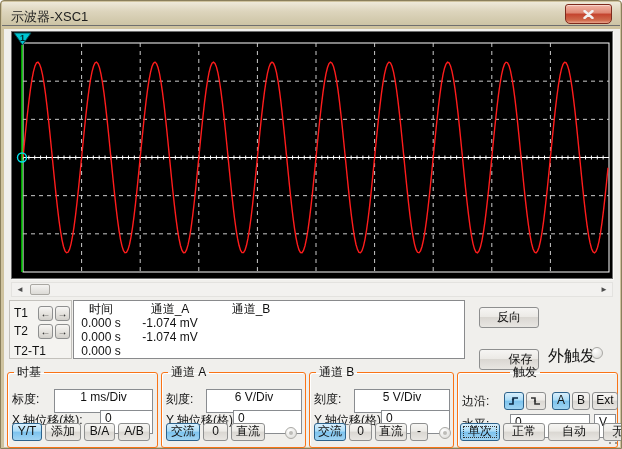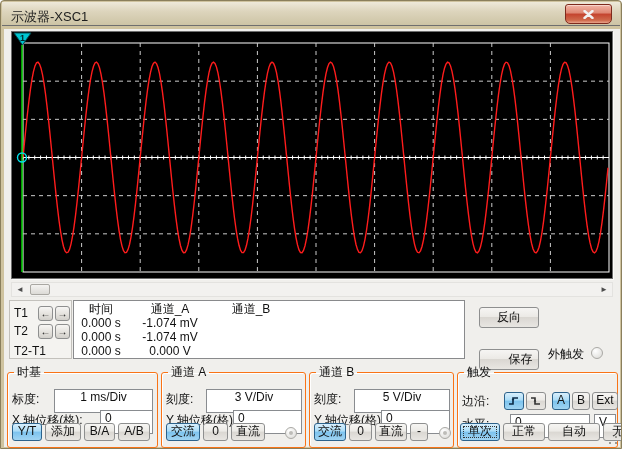--- a/index.html
+++ b/index.html
@@ -43,34 +43,34 @@
              border:1px solid #898a8c; font-size:12px; }
   .readout-grid { display:grid; grid-template-columns:56px 82px 80px; padding-top:1px; }
   .readout-grid .cell { text-align:center; padding-right:2px; height:14px; line-height:14px; white-space:nowrap; }
   .readout-grid .head { font-size:12px; }
 
   .side-btn { position:absolute; width:60px; height:21px; text-align:center;
               background:linear-gradient(#f6f5f3,#eceae6 45%,#dad7d2 50%,#e8e6e2);
               border:1px solid #8e8f8f; border-radius:3px; font-size:12px; line-height:19px; }
   .btn-reverse { left:475px; top:278px; }
   .btn-save    { left:475px; top:320px;padding-left:23px; }
-  .ext-trig { position:absolute; left:544px; top:317px; font-size:12px; }
+  .ext-trig { position:absolute; left:544px; top:317px; font-size:16px; }
   .radio { width:12px; height:12px; border-radius:50%; border:1px solid #aaa9a5;
            background:radial-gradient(circle at 35% 30%, #ffffff, #d9d8d4); display:inline-block; }
   .radio.ext { position:absolute; left:587px; top:318px; }
   .radio.dim::after { content:""; display:block; width:4px; height:4px; margin:3px auto; border-radius:50%; background:#bdbcb8; }
 
   
   fieldset { position:absolute; top:335px; height:84px; border:1px solid #f97316; border-radius:3px;
              box-shadow:inset 1px 1px 0 #fff; padding:0; }
   legend { margin-left:6px; padding:0 3px; font-size:12px; }
   .fs-timebase { left:3px;   width:151px; }
   .fs-cha      { left:157px; width:145px; }
   .fs-chb      { left:305px; width:145px; }
-  .fs-trigger  { left:453px; width:161px; }
+  .fs-trigger  { left:453px; width:161px;padding-left:46px; }
   .f-label { position:absolute; font-size:12px; white-space:nowrap; }
   .input { position:absolute; height:24px; background:#fff; border:1px solid #898c90; font-size:12px;
            line-height:15px; padding-left:4px; }
   .input.center { text-align:center; padding-left:0; }
 
   .btn { height:18px; background:linear-gradient(#f6f5f3,#eceae6 45%,#dad7d2 50%,#e8e6e2);
          border:1px solid #8e8f8f; border-radius:3px; font-size:12px; line-height:15px;
          text-align:center; padding:0 3px; }
   .btn.active { background:linear-gradient(#d9effc,#aadcf7 45%,#7cc3ee 50%,#a0d4f2);
                 border-color:#2c628b; }
@@ -257,21 +257,20 @@
 
         <div class="cell">0.000 s</div>
         <div class="cell">-1.074 mV</div>
         <div class="cell"></div>
 
         <div class="cell">0.000 s</div>
         <div class="cell">-1.074 mV</div>
         <div class="cell"></div>
 
         <div class="cell">0.000 s</div>
-        <div class="cell">0.000 V</div>
         <div class="cell"></div>
       </div>
     </div>
 
     <div class="side-btn btn-reverse">反向</div>
     <div class="side-btn btn-save">保存</div>
     <span class="ext-trig">外触发</span>
     <span class="radio ext"></span>
 
     <fieldset class="fs-timebase">
@@ -284,21 +283,21 @@
         <div class="btn active" style="width:30px">Y/T</div>
         <div class="btn" style="width:36px">添加</div>
         <div class="btn" style="width:31px">B/A</div>
         <div class="btn" style="width:32px">A/B</div>
       </div>
     </fieldset>
 
     <fieldset class="fs-cha">
       <legend>通道 A</legend>
       <span class="f-label" style="left:4px;top:10px">刻度:</span>
-      <div class="input center" style="left:44px;top:8px;width:96px">3 V/Div</div>
+      <div class="input center" style="left:44px;top:8px;width:96px">6 V/Div</div>
       <span class="f-label" style="left:4px;top:31px">Y 轴位移(格):</span>
       <div class="input" style="left:71px;top:29px;width:69px">0</div>
       <div class="btn-row">
         <div class="btn active" style="width:34px">交流</div>
         <div class="btn" style="width:25px">0</div>
         <div class="btn" style="width:34px">直流</div>
       </div>
       <span class="radio dim" style="position:absolute;right:8px;bottom:8px"></span>
     </fieldset>
 

